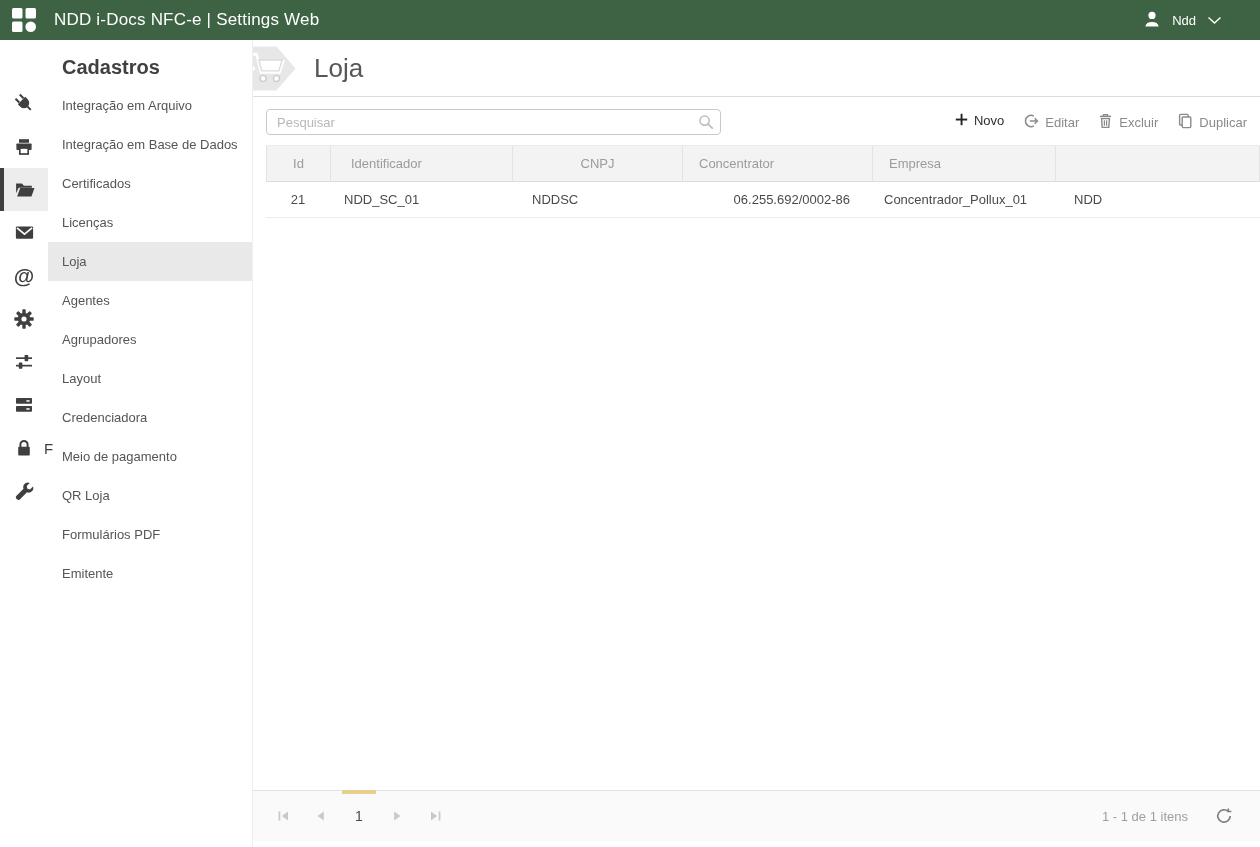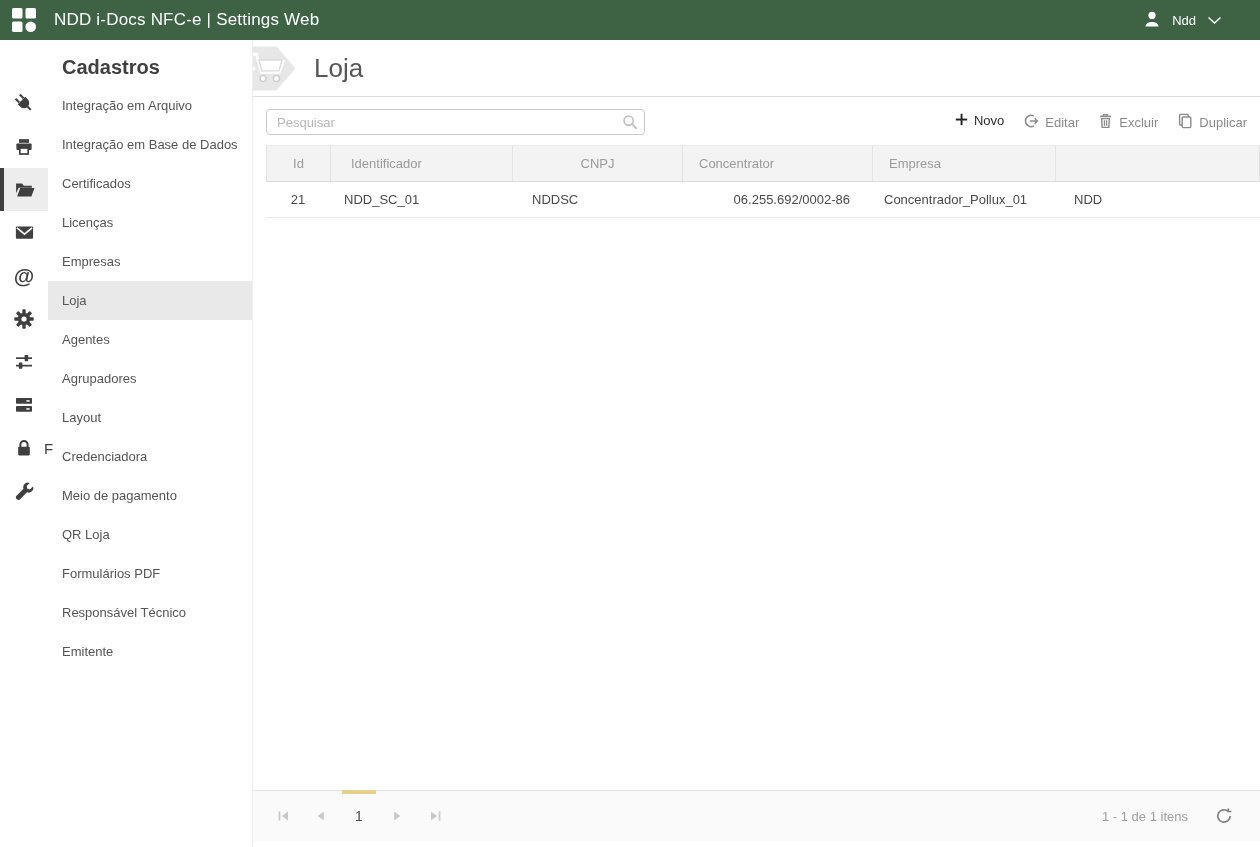--- a/index.html
+++ b/index.html
@@ -33,21 +33,21 @@
 
   
   .main { position:absolute; left:252px; top:40px; right:0; bottom:0; background:#fff;
     border-left:1px solid #efefef; }
   .page-header { position:relative; height:57px; border-bottom:1px solid #d9dde1; overflow:hidden; }
   .cart-icon { position:absolute; left:-26px; top:2px; }
   .page-title { position:absolute; left:61px; top:50%; transform:translateY(-50%);
     font-size:26px; font-weight:400; color:#575757; }
 
   .toolbar { margin:12px 13px 0 13px; height:26px; display:flex; align-items:center; }
-  .search-wrap { position:relative; width:379px; height:26px; }
+  .search-wrap { position:relative; width:455px; height:26px; }
   .search-wrap input { width:100%; height:26px; border:1px solid #c9c9c9; border-radius:4px;
     padding:0 30px 0 10px; font-size:13px; color:#555; outline:none;
     font-family:"Liberation Sans","DejaVu Sans",sans-serif; }
   .search-wrap input::placeholder { color:#b8b8b8; }
   .search-icon { position:absolute; right:7px; top:5px; }
   .toolbar-buttons { margin-left:auto; display:flex; align-items:flex-start; gap:19px; font-size:13px; }
   .tb-btn { display:flex; align-items:center; gap:6px; color:#8a8a8a; cursor:pointer; white-space:nowrap; }
   .tb-btn.primary { color:#2e2e2e; }
 
   
@@ -210,30 +210,28 @@
     </div>
   </div>
   <div class="stray-f">F</div>
 
   <div class="submenu">
     <div class="submenu-heading">Cadastros</div>
     <div class="menu-item">Integração em Arquivo</div>
     <div class="menu-item">Integração em Base de Dados</div>
     <div class="menu-item">Certificados</div>
     <div class="menu-item">Licenças</div>
-    <div class="menu-item">Empresas</div>
     <div class="menu-item selected">Loja</div>
     <div class="menu-item">Agentes</div>
     <div class="menu-item">Agrupadores</div>
     <div class="menu-item">Layout</div>
     <div class="menu-item">Credenciadora</div>
     <div class="menu-item">Meio de pagamento</div>
     <div class="menu-item">QR Loja</div>
     <div class="menu-item">Formulários PDF</div>
-    <div class="menu-item">Responsável Técnico</div>
     <div class="menu-item">Emitente</div>
   </div>
 
   <div class="main">
 
     <div class="page-header">
       <span class="cart-icon">
         <svg width="78" height="53" viewBox="0 0 82 54">
           <polygon points="10,4 52,4 72,27 52,50 10,50 30,27" fill="#e7e7e7"></polygon>
           <path d="M24 12h7l5 19h19l4.5-13" fill="none" stroke="#fff" stroke-width="3"></path>

